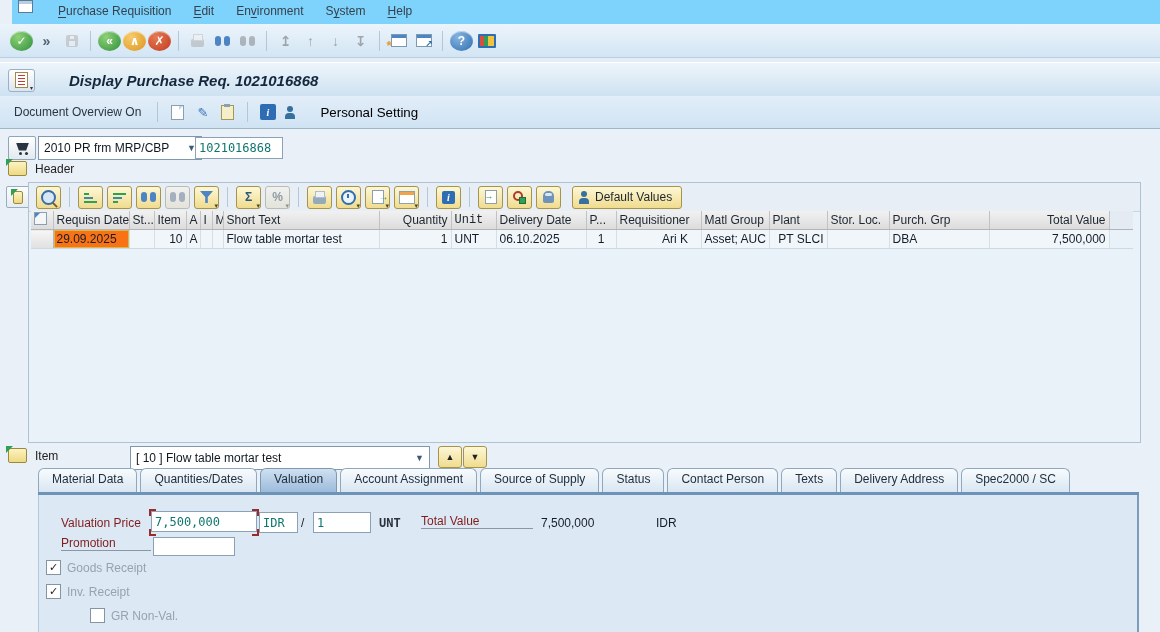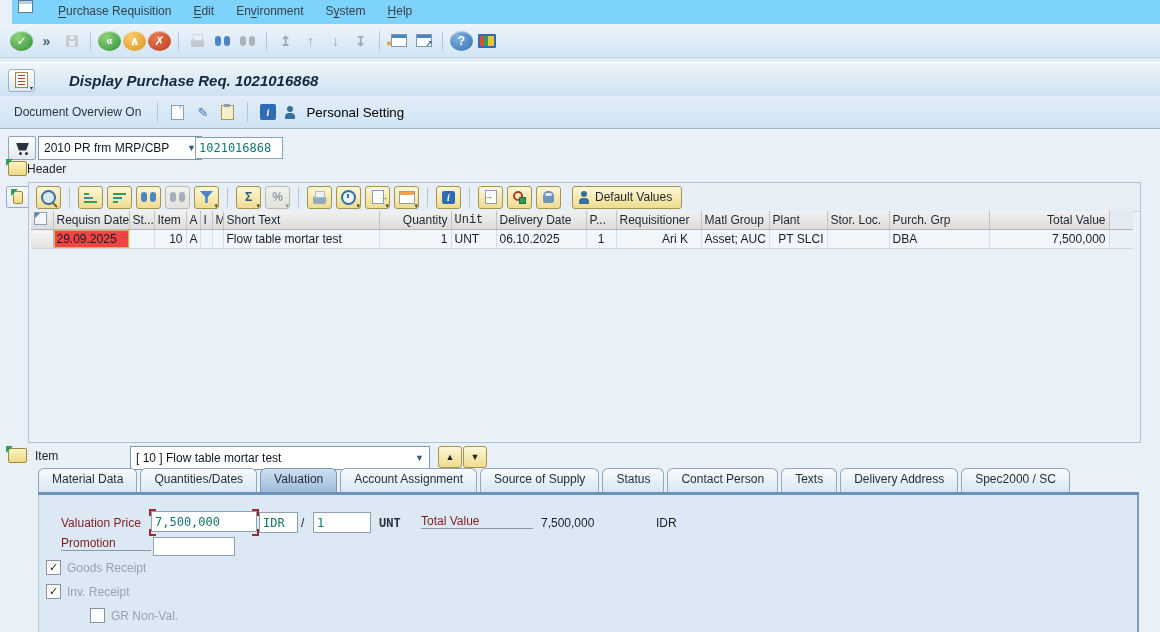--- a/index.html
+++ b/index.html
@@ -96,32 +96,32 @@
             border-bottom:1px solid #b3c9dc;display:flex;align-items:center;padding-left:8px}
   .sfobtn{width:27px;height:23px;background:linear-gradient(#ffffff,#dbe6ef);border:1px solid #9ab0c4;
           border-radius:3px;display:inline-flex;align-items:center;justify-content:center;position:relative}
   .sfodd{position:absolute;right:1px;bottom:0;font-size:6px;color:#333}
   .title-text{margin-left:34px;font-size:15px;font-weight:bold;font-style:italic;color:#14283c}
   
   .apptoolbar{position:absolute;top:96px;left:0;right:0;height:32px;
               background:linear-gradient(#e2eef9,#d0e3f3);border-bottom:1px solid #9fb6c9;
               display:flex;align-items:center;padding-left:14px;font-size:12px;color:#2a3642;gap:3px}
   .apptoolbar .lbl{margin-right:8px}
-  .ps-label{margin-left:6px}
+  .ps-label{margin-left:20px}
   
   .cartbtn{position:absolute;left:8px;top:136px;width:28px;height:24px;
            background:linear-gradient(#ffffff,#e2e9ef);border:1px solid #8fa6ba;border-radius:2px;
            display:flex;align-items:center;justify-content:center}
   .combo{background:#fff;border:1px solid #7e99af;display:flex;align-items:center;
          justify-content:space-between;padding:0 5px;font-size:12px;color:#101820}
   .combo .arr{font-size:9px;color:#3c5a78}
   .combo1{position:absolute;left:38px;top:136px;width:152px;height:22px}
   .numinput{position:absolute;left:195px;top:137px;width:80px;height:20px}
   .inp{border:1px solid #8ba2b6;background:#fff;font-size:12px;padding:0 3px;color:#0f766e;box-sizing:content-box}
-  .headerrow{position:absolute;left:8px;top:161px;display:flex;align-items:center;gap:0;font-size:12px;color:#222}
+  .headerrow{position:absolute;left:8px;top:161px;display:flex;align-items:center;gap:8px;font-size:12px;color:#222}
   
   .expbtn{position:absolute;left:6px;top:186px;width:24px;height:22px;
           background:linear-gradient(#fdfdfd,#e6ecf1);border:1px solid #98aec0;border-radius:2px;
           display:flex;align-items:center;justify-content:center}
   .gridbox{position:absolute;left:28px;top:182px;width:1113px;height:261px;
            background:#e9f1f9;border:1px solid #aec2d2;box-sizing:border-box}
   .gridtoolbar{position:absolute;top:0;left:0;right:0;height:28px;background:#e7eef6;
                border-bottom:1px solid #c6d5e2;display:flex;align-items:center;padding-left:6px;gap:2px}
   .ybtn{width:25px;height:23px;background:linear-gradient(#fdf7d7,#f0dc8e);border:1px solid #a5944a;
         border-radius:3px;display:inline-flex;align-items:center;justify-content:center;position:relative;
@@ -132,21 +132,21 @@
            background:linear-gradient(#fdf7d7,#f0dc8e);border:1px solid #a5944a;border-radius:3px;
            font-size:12px;color:#1c2630;font-family:inherit}
   .gridtablewrap{position:absolute;left:2px;top:28px}
   table.sapgrid{border-collapse:collapse;table-layout:fixed;width:1102px;font-size:12px}
   .sapgrid th{height:18px;font-weight:normal;text-align:left;padding:0 3px;white-space:nowrap;overflow:hidden;
               background:linear-gradient(#f1f1f1,#dcdcdc);color:#1c2630;
               border-right:1px solid #c2c2c2;border-bottom:1px solid #b4b4b4}
   .sapgrid td{height:18px;padding:0 3px;white-space:nowrap;overflow:hidden;background:#f1f6fb;color:#141e28;
               border-right:1px solid #d4dfe8;border-bottom:1px solid #ccd8e2}
   .sapgrid td.selcell{background:linear-gradient(#f6f6f6,#e0e0e0);border-right:1px solid #b4b4b4}
-  .sapgrid td.hlcell{background:#ef4444;box-shadow:inset 0 0 0 1px #d9b94a}
+  .sapgrid td.hlcell{background:#f97316;box-shadow:inset 0 0 0 1px #d9b94a}
   .sapgrid td.fillcell{background:#e9f1f9;border-right:0}
   .sapgrid th.fillhead{background:#e4ebf2;border-right:0}
   
   .itemrow{position:absolute;left:8px;top:448px;display:flex;align-items:center;gap:8px;font-size:12px;color:#222}
   .combo2{position:absolute;left:130px;top:446px;width:288px;height:22px}
   .navbtn{position:absolute;top:446px;width:24px;height:22px}
   .navbtn .gl{font-size:9px;color:#222}
   .nav-up{left:437px}.nav-down{left:462px}
   
   .tabstrip{position:absolute;left:38px;top:470px;height:22px;display:flex;align-items:flex-end}

